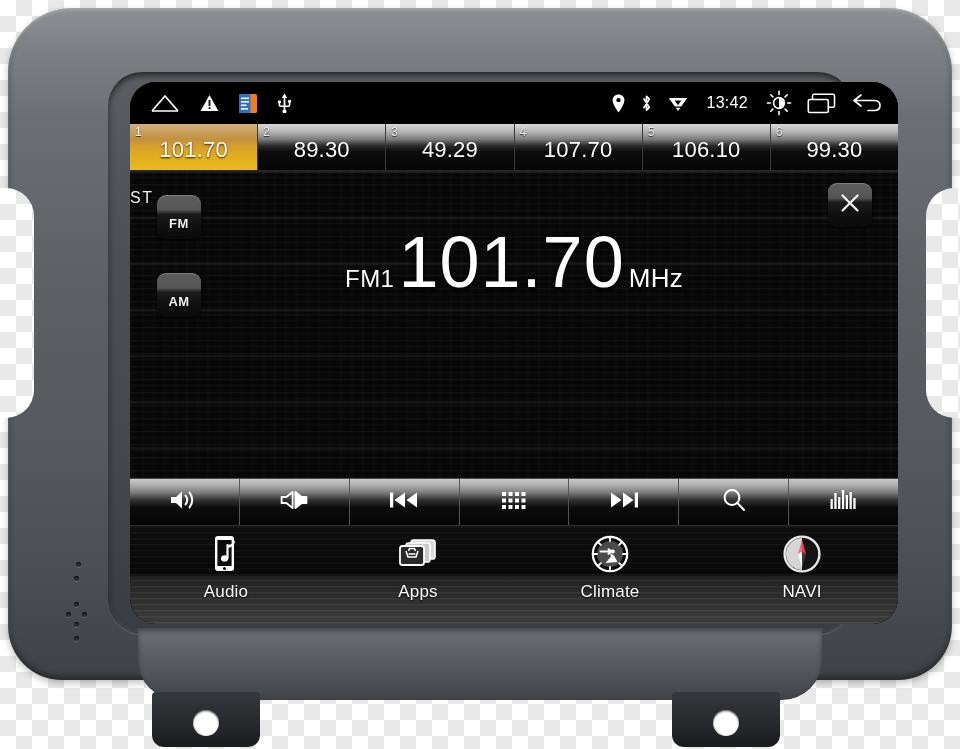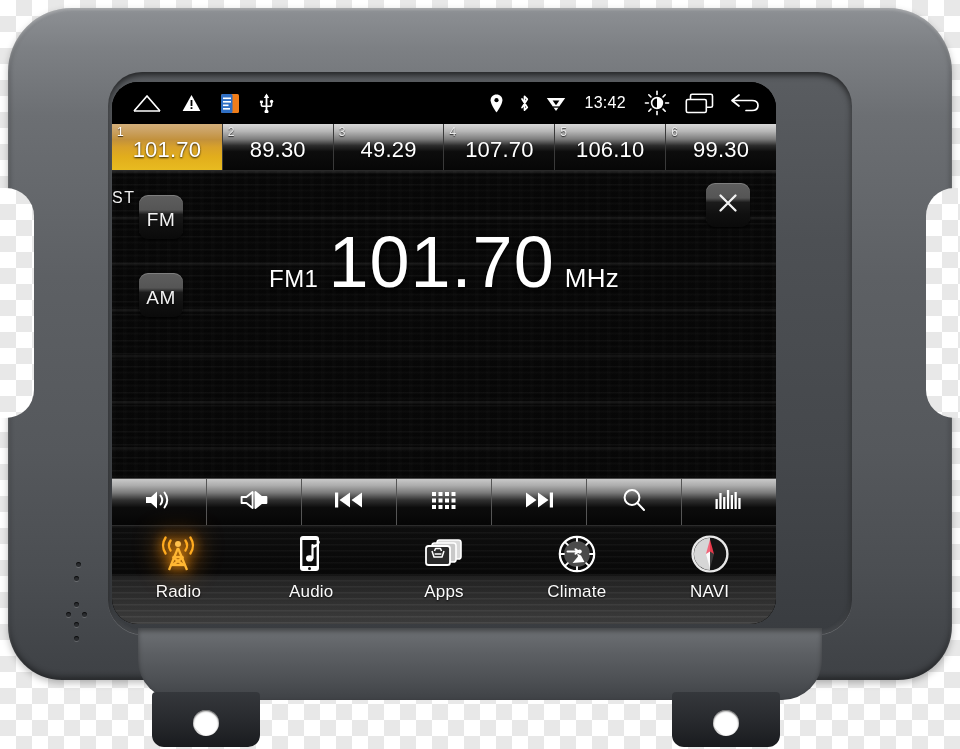--- a/index.html
+++ b/index.html
@@ -67,22 +67,22 @@
     background:
       linear-gradient(180deg, #5a5d61 0%, #4d5054 30%, #44474b 70%, #393c40 100%);
     box-shadow: inset 0 3px 6px rgba(0,0,0,.65),
                 inset 0 -2px 4px rgba(255,255,255,.12),
                 0 1px 0 rgba(255,255,255,.18);
   }
 
   
   .glass {
     position: absolute;
-    left: 112px; top: 82px;
-    width: 664px; height: 542px;
+    left: 130px; top: 82px;
+    width: 768px; height: 542px;
     border-radius: 26px;
     background: #0a0a0a;
     overflow: hidden;
     box-shadow: inset 0 0 2px rgba(255,255,255,.25);
   }
 
   
   .bottom-lip {
     position: absolute;
     left: 138px; top: 628px;
@@ -218,23 +218,24 @@
     border-radius: 9px;
     background: linear-gradient(180deg, #5e5e5e 0%, #555555 34%, #1b1b1b 44%,
                                 #101010 70%, #0a0a0a 100%);
     box-shadow: inset 0 1px 0 rgba(255,255,255,.20),
                 0 1px 3px rgba(0,0,0,.8);
     display: flex; align-items: flex-end; justify-content: center;
     padding-bottom: 8px;
   }
   .band-btn span {
     color: #f2f2f2;
-    font-size: 19px;
+    font-size: 13px;
     letter-spacing: .5px;
     text-shadow: 0 1px 2px rgba(0,0,0,.9);
+    font-weight: bold;
   }
   .band-btn.fm { top: 24px; }
   .band-btn.am { top: 102px; }
 
   .close-btn {
     position: absolute;
     right: 26px; top: 12px;
     width: 44px; height: 44px;
     border-radius: 9px;
     background: linear-gradient(180deg, #5e5e5e 0%, #555555 34%, #1b1b1b 44%,
@@ -253,21 +254,21 @@
     letter-spacing: 1.5px;
     text-shadow: 0 1px 2px rgba(0,0,0,.9);
   }
 
   .freq-row {
     position: absolute;
     left: 0; right: 0; top: 55px;
     display: flex;
     align-items: baseline;
     justify-content: center;
-    gap: 10px;
+    gap: 4px;
   }
   .band-name {
     color: #fff;
     font-size: 24px;
     letter-spacing: .5px;
     text-shadow: 0 2px 3px rgba(0,0,0,.9);
   }
   .big-freq {
     color: #fff;
     font-size: 72px;
@@ -592,40 +593,20 @@
                 <rect x="20.5" y="3" width="2.3" height="17"></rect>
                 <rect x="24.3" y="9" width="2.3" height="11"></rect>
               </g>
             </svg>
           </span>
         </div>
       </div>
 
       <div class="navbar">
 
-        <div class="nav">
-          <span class="nav-ico glow">
-            <svg width="42" height="40" viewBox="0 0 42 40">
-              <g fill="none" stroke="#ffab1f" stroke-width="2.3" stroke-linecap="round">
-                <path d="M13.6 6.5 Q10.2 11.5 13.6 16.5"></path>
-                <path d="M8.6 3.5 Q3.4 11.5 8.6 19.5"></path>
-                <path d="M28.4 6.5 Q31.8 11.5 28.4 16.5"></path>
-                <path d="M33.4 3.5 Q38.6 11.5 33.4 19.5"></path>
-              </g>
-              <circle cx="21" cy="10" r="3" fill="#ffc14d"></circle>
-              <g fill="none" stroke="#ffb733" stroke-width="2.3" stroke-linejoin="round">
-                <path d="M21 14 L12 36 M21 14 L30 36"></path>
-                <path d="M15.6 23 L26.4 23"></path>
-                <path d="M15.6 23 L26.4 31 M26.4 23 L15.6 31"></path>
-                <path d="M13.6 31 L28.4 31"></path>
-              </g>
-            </svg>
-          </span>
-          <span class="nav-label">Radio</span>
-        </div>
 
         <div class="nav">
           <span class="nav-ico">
             <svg width="34" height="40" viewBox="0 0 34 40">
               <rect x="6" y="2" width="19" height="35" rx="3" fill="#fff"></rect>
               <rect x="8.4" y="6" width="14.2" height="26" fill="#0b0b0b"></rect>
               <circle cx="15.5" cy="34.4" r="1.5" fill="#0b0b0b"></circle>
               <path d="M18.5 11 L18.5 24" stroke="#fff" stroke-width="2.2" stroke-linecap="round"></path>
               <path d="M18.5 11 Q24 10.5 26 6.5 Q26.5 11.5 18.5 14.5 Z" fill="#fff"></path>
               <ellipse cx="15.6" cy="24.4" rx="3.6" ry="3.1" fill="#fff"></ellipse>

